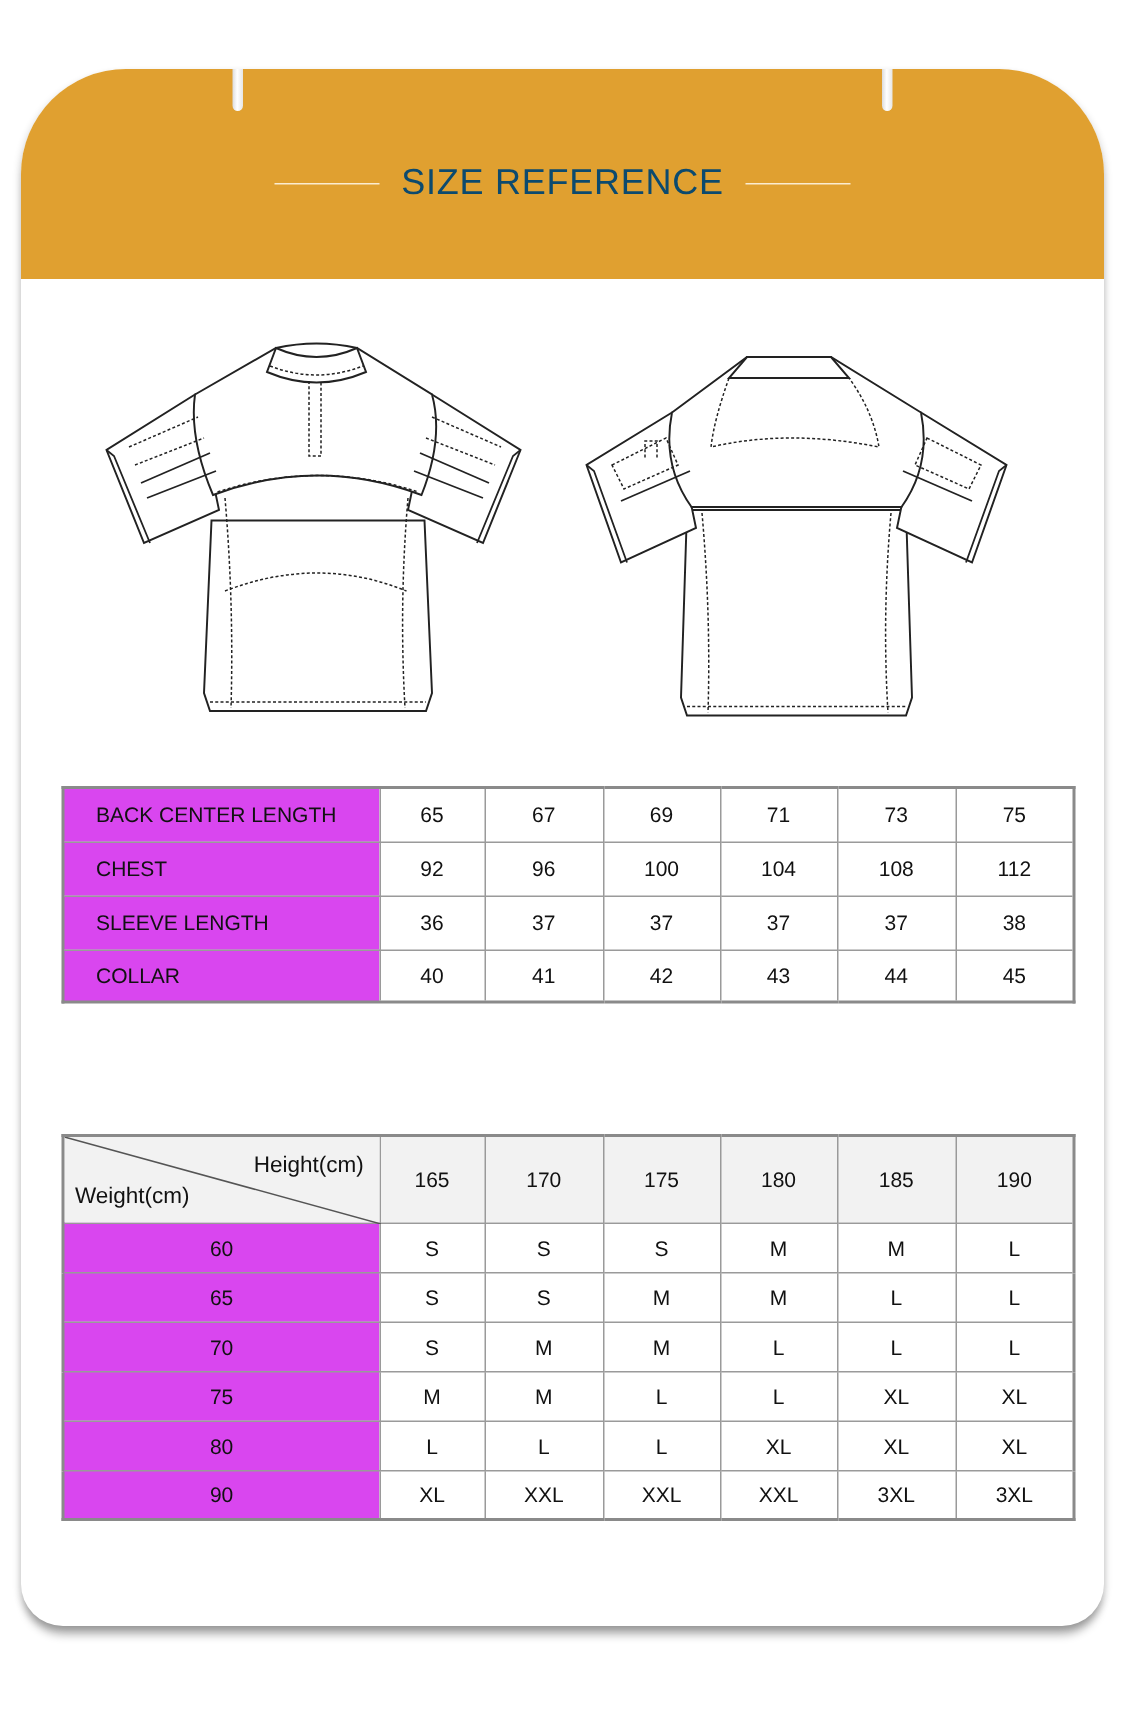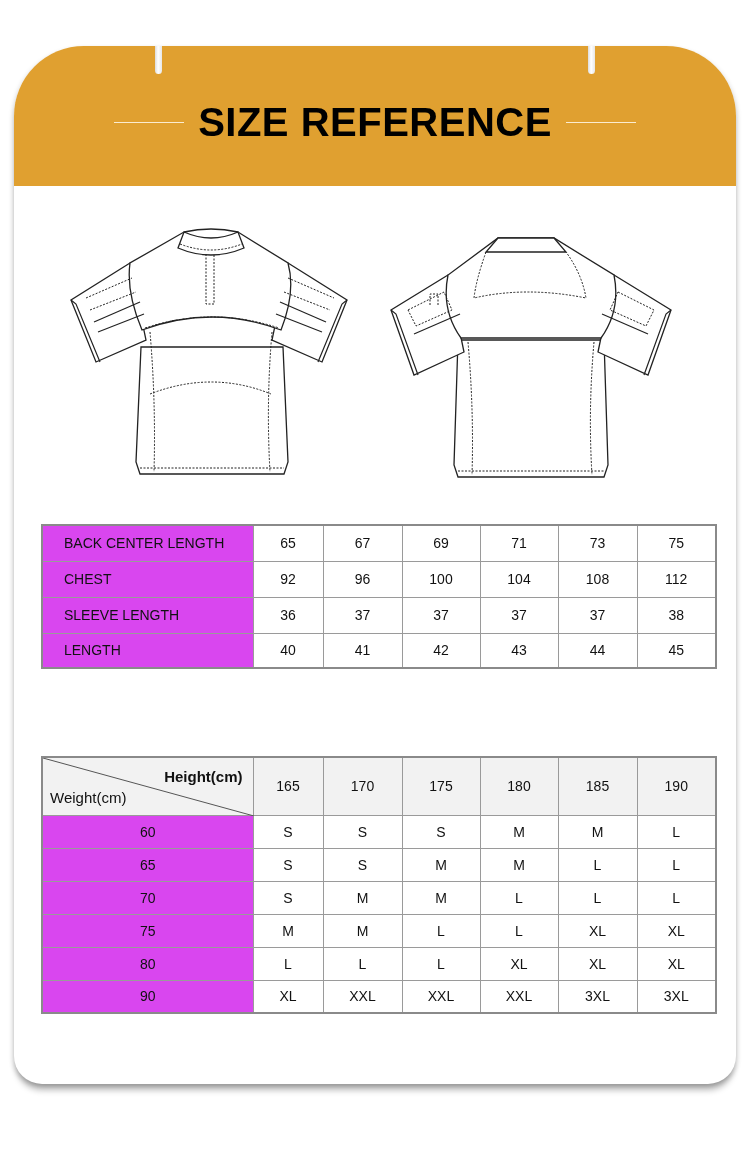--- a/index.html
+++ b/index.html
@@ -19,42 +19,42 @@
     .tab-slot {
       position: absolute; top: 0; width: 7px; height: 28px; border-radius: 0 0 4px 4px;
       background: linear-gradient(90deg, #dcdcdc, #ffffff 45%, #e6e6e6);
     }
     .title-wrap {
       position: absolute; left: 0; top: 56px; width: 722px; height: 40px;
       display: flex; align-items: center; justify-content: center; gap: 14px;
     }
     .title-line { width: 70px; height: 1px; background: #fbecd0; }
     .title {
-      color: #000000; font-size: 40px; letter-spacing: 0.5px; line-height: 40px; font-weight: bold;
+      color: #0c4a6e; font-size: 24px; letter-spacing: 0.5px; line-height: 40px;
     }
     .illus { position: absolute; }
     table.grid {
       position: absolute; border-collapse: collapse; table-layout: fixed;
       font-size: 14px; color: #111;
     }
     table.grid td {
       border: 1px solid #9a9a9a; text-align: center; padding: 0; background: #ffffff;
     }
     table.grid tr:first-child td { border-top: 2px solid #8a8a8a; }
     table.grid tr:last-child td { border-bottom: 2px solid #8a8a8a; }
     table.grid td:first-child { border-left: 2px solid #8a8a8a; }
     table.grid td:last-child { border-right: 2px solid #8a8a8a; }
     table.grid tr.head td { background: #f2f2f2; }
     table.grid td.rowhead { background: #d946ef; }
     table.grid td.left { text-align: left; padding-left: 21px; }
     .diag { position: relative; }
     .diag svg { position: absolute; left: 0; top: 0; }
     .diag .tr { position: absolute; right: 28px; top: 11px; font-size: 15px; }
     .diag .bl { position: absolute; left: 25px; bottom: 10px; font-size: 15px; }
-    .diag2 .tr { right: 10px; top: 10px; font-weight: bold; }
+    .diag2 .tr { right: 10px; top: 10px; }
     .diag2 .bl { left: 7px; bottom: 9px; }
   </style>
 </head>
 <body>
 
 <div class="card">
   <div class="header">
     <div class="tab-slot" style="left:141px;"></div>
     <div class="tab-slot" style="left:574px;"></div>
     <div class="title-wrap">
@@ -158,21 +158,21 @@
   <tr style="height:36px;">
     <td class="rowhead left">SLEEVE LENGTH</td>
     <td>36</td>
     <td>37</td>
     <td>37</td>
     <td>37</td>
     <td>37</td>
     <td>38</td>
   </tr>
   <tr style="height:35px;">
-    <td class="rowhead left">LENGTH</td>
+    <td class="rowhead left">COLLAR</td>
     <td>40</td>
     <td>41</td>
     <td>42</td>
     <td>43</td>
     <td>44</td>
     <td>45</td>
   </tr>
 </tbody>
   </table>
 

